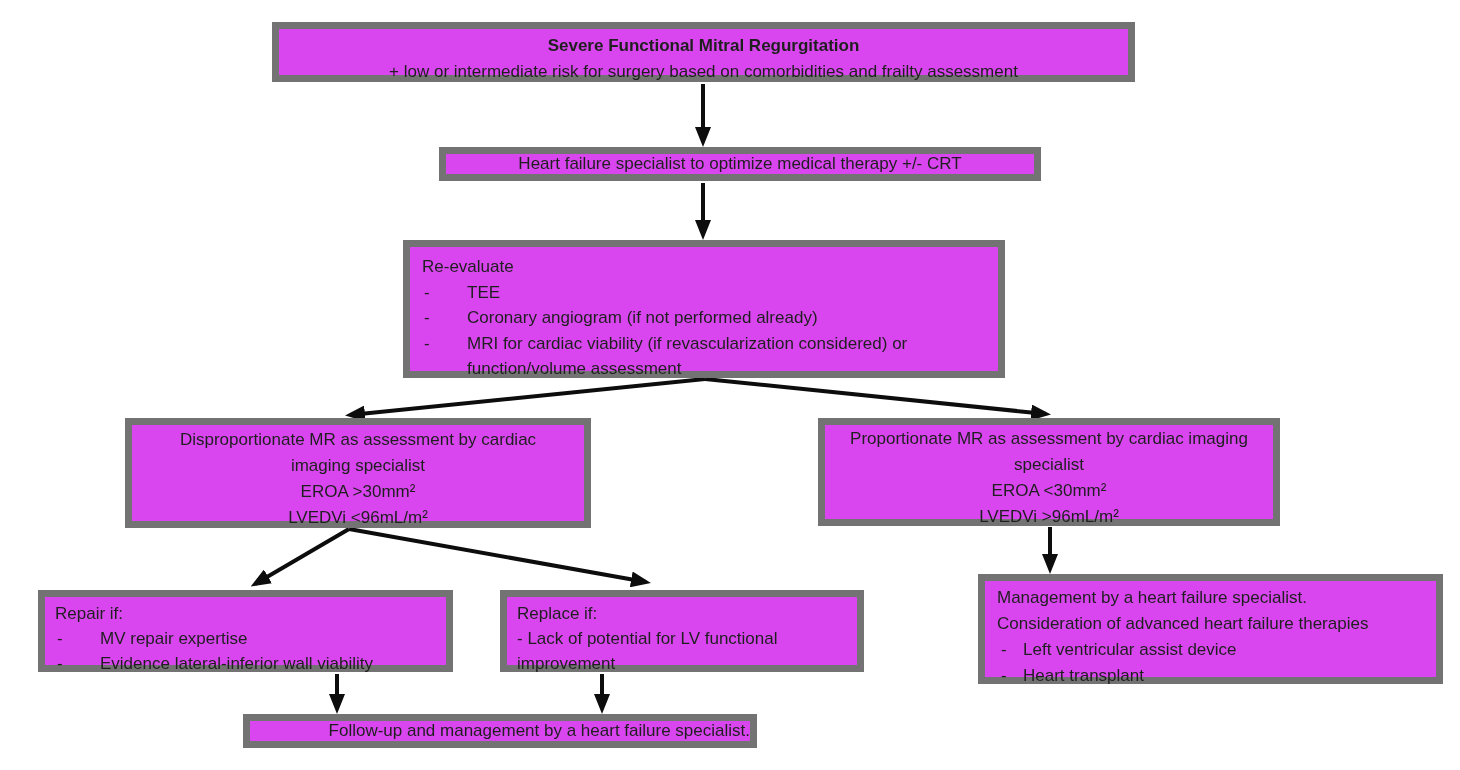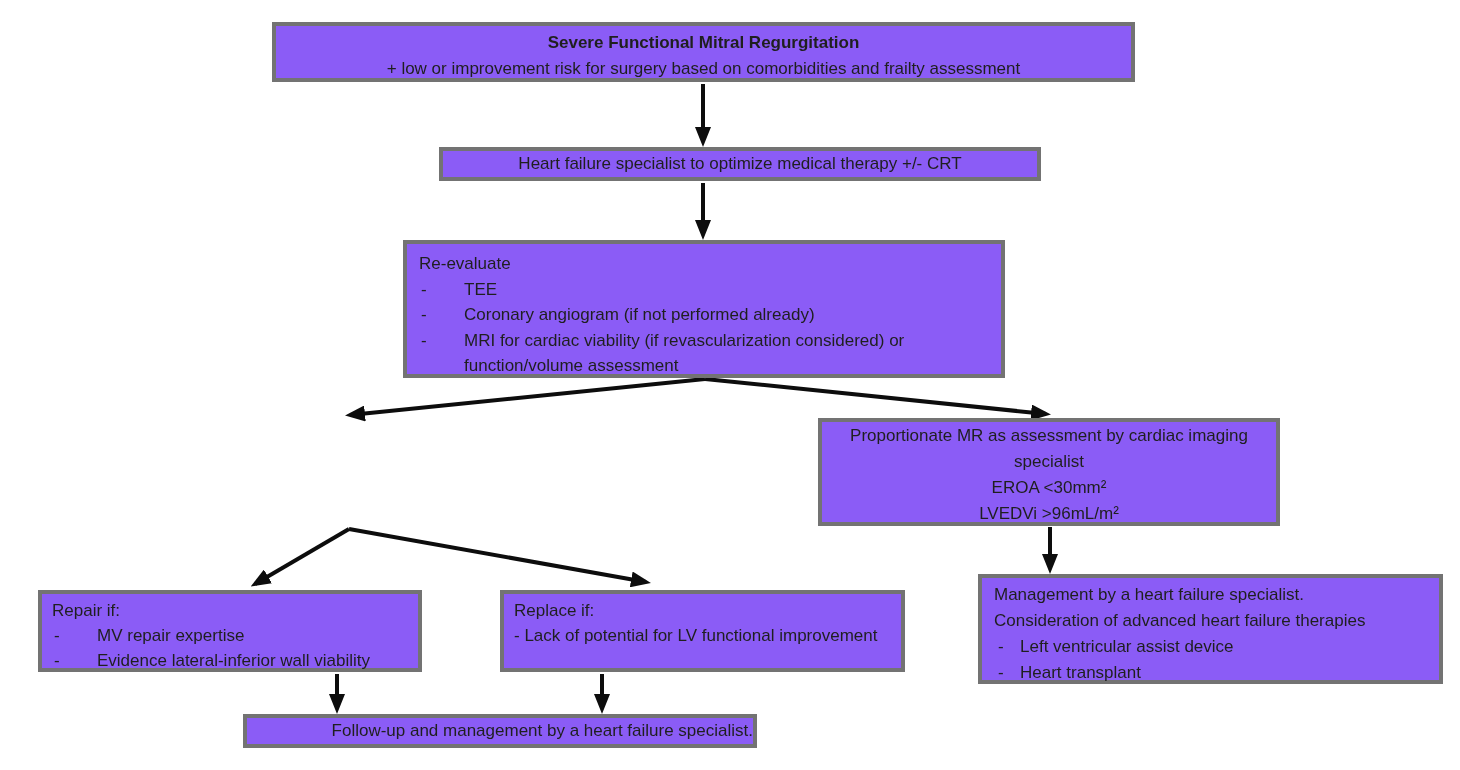--- a/index.html
+++ b/index.html
@@ -17,45 +17,45 @@
     position: absolute;
     left: 0; top: 0;
     width: 1460px; height: 770px;
     pointer-events: none;
   }
   .connectors line { stroke: #0d0d0d; stroke-width: 4; }
   .connectors path { fill: #0d0d0d; }
   .node {
     position: absolute;
     box-sizing: border-box;
-    border: 4px solid #737373;
-    background: #8b5cf6;
+    border: 7px solid #737373;
+    background: #d946ef;
   }
   .bold { font-weight: bold; }
   .block { display: block; }
   .li { display: flex; align-items: flex-start; }
   .li .dash { flex: 0 0 auto; box-sizing: border-box; }
   .li .txt { flex: 1 1 auto; }
   .li-wide .dash { width: 45px; padding-left: 2px; }
   .li-narrow .dash { width: 26px; padding-left: 4px; }
 
   
   .n-title { left: 272px; top: 22px; width: 863px; height: 60px;
              text-align: center; line-height: 26px; padding-top: 4px; }
   .n-optimize { left: 403px; top: 147px; width: 602px; height: 34px;
                 display: flex; align-items: center; justify-content: center; margin-left: 36px; }
   .n-reevaluate { left: 403px; top: 240px; width: 602px; height: 138px;
                   padding: 7px 12px 0 12px; line-height: 25.5px; }
   .n-disproportionate { left: 125px; top: 418px; width: 466px; height: 110px;
                         text-align: center; line-height: 26px; padding-top: 2px; }
   .n-proportionate { left: 818px; top: 418px; width: 462px; height: 108px;
                      text-align: center; line-height: 26px; padding-top: 1px; }
-  .n-repair { left: 38px; top: 590px; width: 384px; height: 82px;
+  .n-repair { left: 38px; top: 590px; width: 415px; height: 82px;
               padding: 4px 10px 0 10px; line-height: 25px; }
-  .n-replace { left: 500px; top: 590px; width: 405px; height: 82px;
+  .n-replace { left: 500px; top: 590px; width: 364px; height: 82px;
                padding: 4px 12px 0 10px; line-height: 25px; }
   .n-management { left: 978px; top: 574px; width: 465px; height: 110px;
                   padding: 4px 10px 0 12px; line-height: 26px; }
   .n-followup { left: 243px; top: 714px; width: 514px; height: 34px;
                 display: flex; align-items: center; justify-content: flex-end; }
 </style>
 </head>
 <body>
 
 <div class="canvas">
@@ -72,21 +72,21 @@
       <line x1="705" y1="379" x2="1046" y2="414" marker-end="url(#ah)"></line>
       <line x1="349" y1="529" x2="255" y2="584" marker-end="url(#ah)"></line>
       <line x1="349" y1="529" x2="646" y2="582" marker-end="url(#ah)"></line>
       <line x1="337" y1="674" x2="337" y2="709" marker-end="url(#ah)"></line>
       <line x1="602" y1="674" x2="602" y2="709" marker-end="url(#ah)"></line>
       <line x1="1050" y1="527" x2="1050" y2="569" marker-end="url(#ah)"></line>
     </svg>
 
   <div class="node n-title">
     <span class="block bold">Severe Functional Mitral Regurgitation</span>
-    <span class="block">+ low or improvement risk for surgery based on comorbidities and frailty assessment</span>
+    <span class="block">+ low or intermediate risk for surgery based on comorbidities and frailty assessment</span>
   </div>
 
   <div class="node n-optimize">
     <span>Heart failure specialist to optimize medical therapy +/- CRT</span>
   </div>
 
   <div class="node n-reevaluate">
     <span class="block">Re-evaluate</span>
     <div class="li li-wide">
       <span class="dash">-</span>
@@ -95,20 +95,26 @@
     <div class="li li-wide">
       <span class="dash">-</span>
       <span class="txt">Coronary angiogram (if not performed already)</span>
     </div>
     <div class="li li-wide">
       <span class="dash">-</span>
       <span class="txt">MRI for cardiac viability (if revascularization considered) or function/volume assessment</span>
     </div>
   </div>
 
+  <div class="node n-disproportionate">
+    <span class="block">Disproportionate MR as assessment by cardiac</span>
+    <span class="block">imaging specialist</span>
+    <span class="block">EROA &gt;30mm²</span>
+    <span class="block">LVEDVi &lt;96mL/m²</span>
+  </div>
 
   <div class="node n-proportionate">
     <span class="block">Proportionate MR as assessment by cardiac imaging</span>
     <span class="block">specialist</span>
     <span class="block">EROA &lt;30mm²</span>
     <span class="block">LVEDVi &gt;96mL/m²</span>
   </div>
 
   <div class="node n-repair">
     <span class="block">Repair if:</span>

